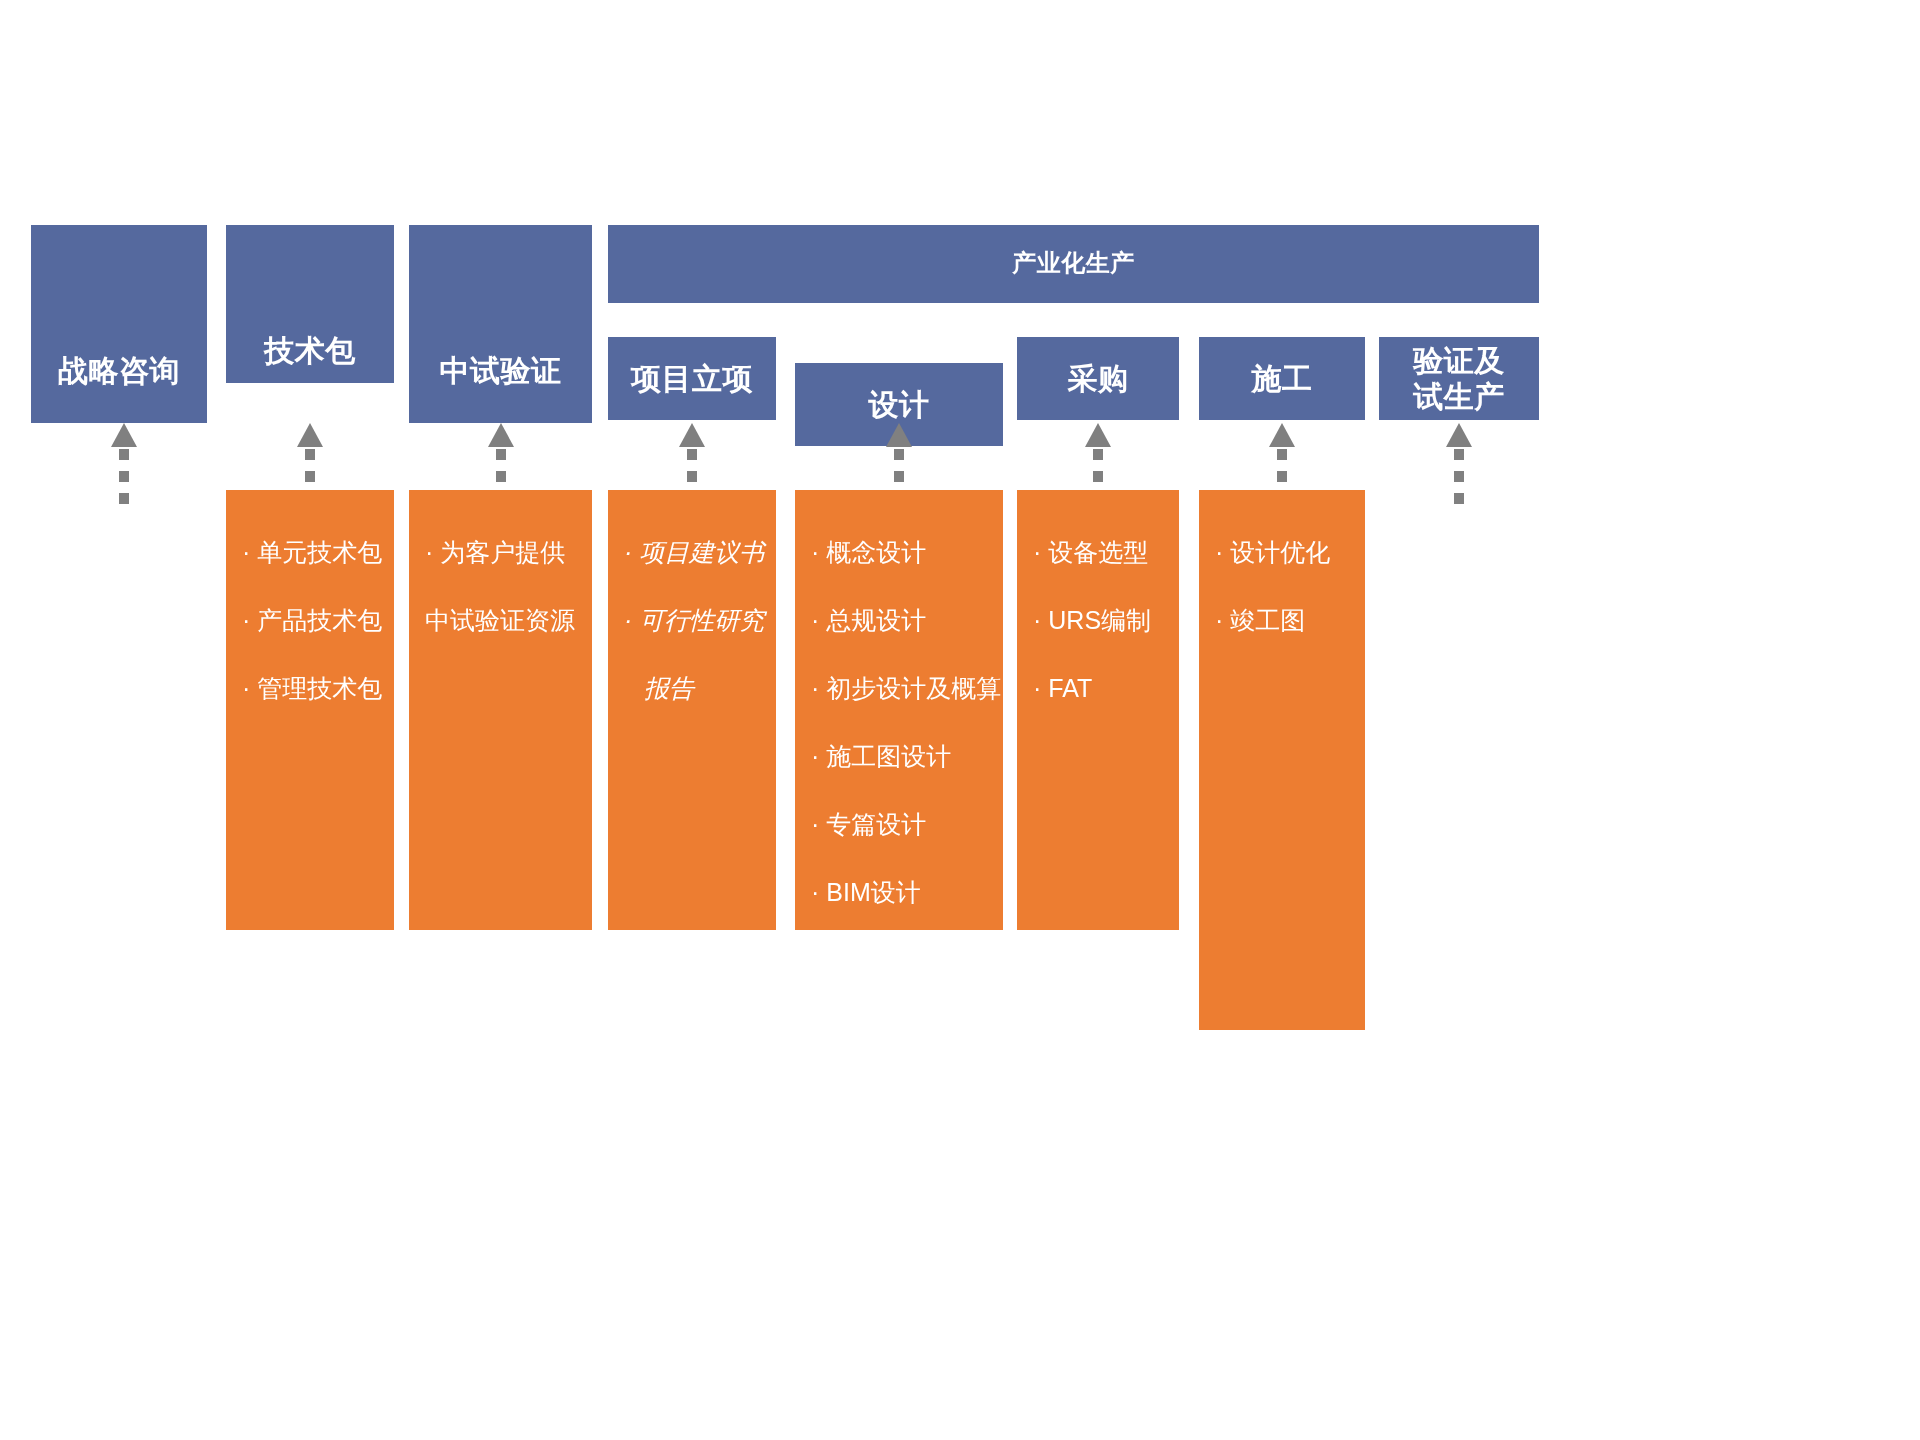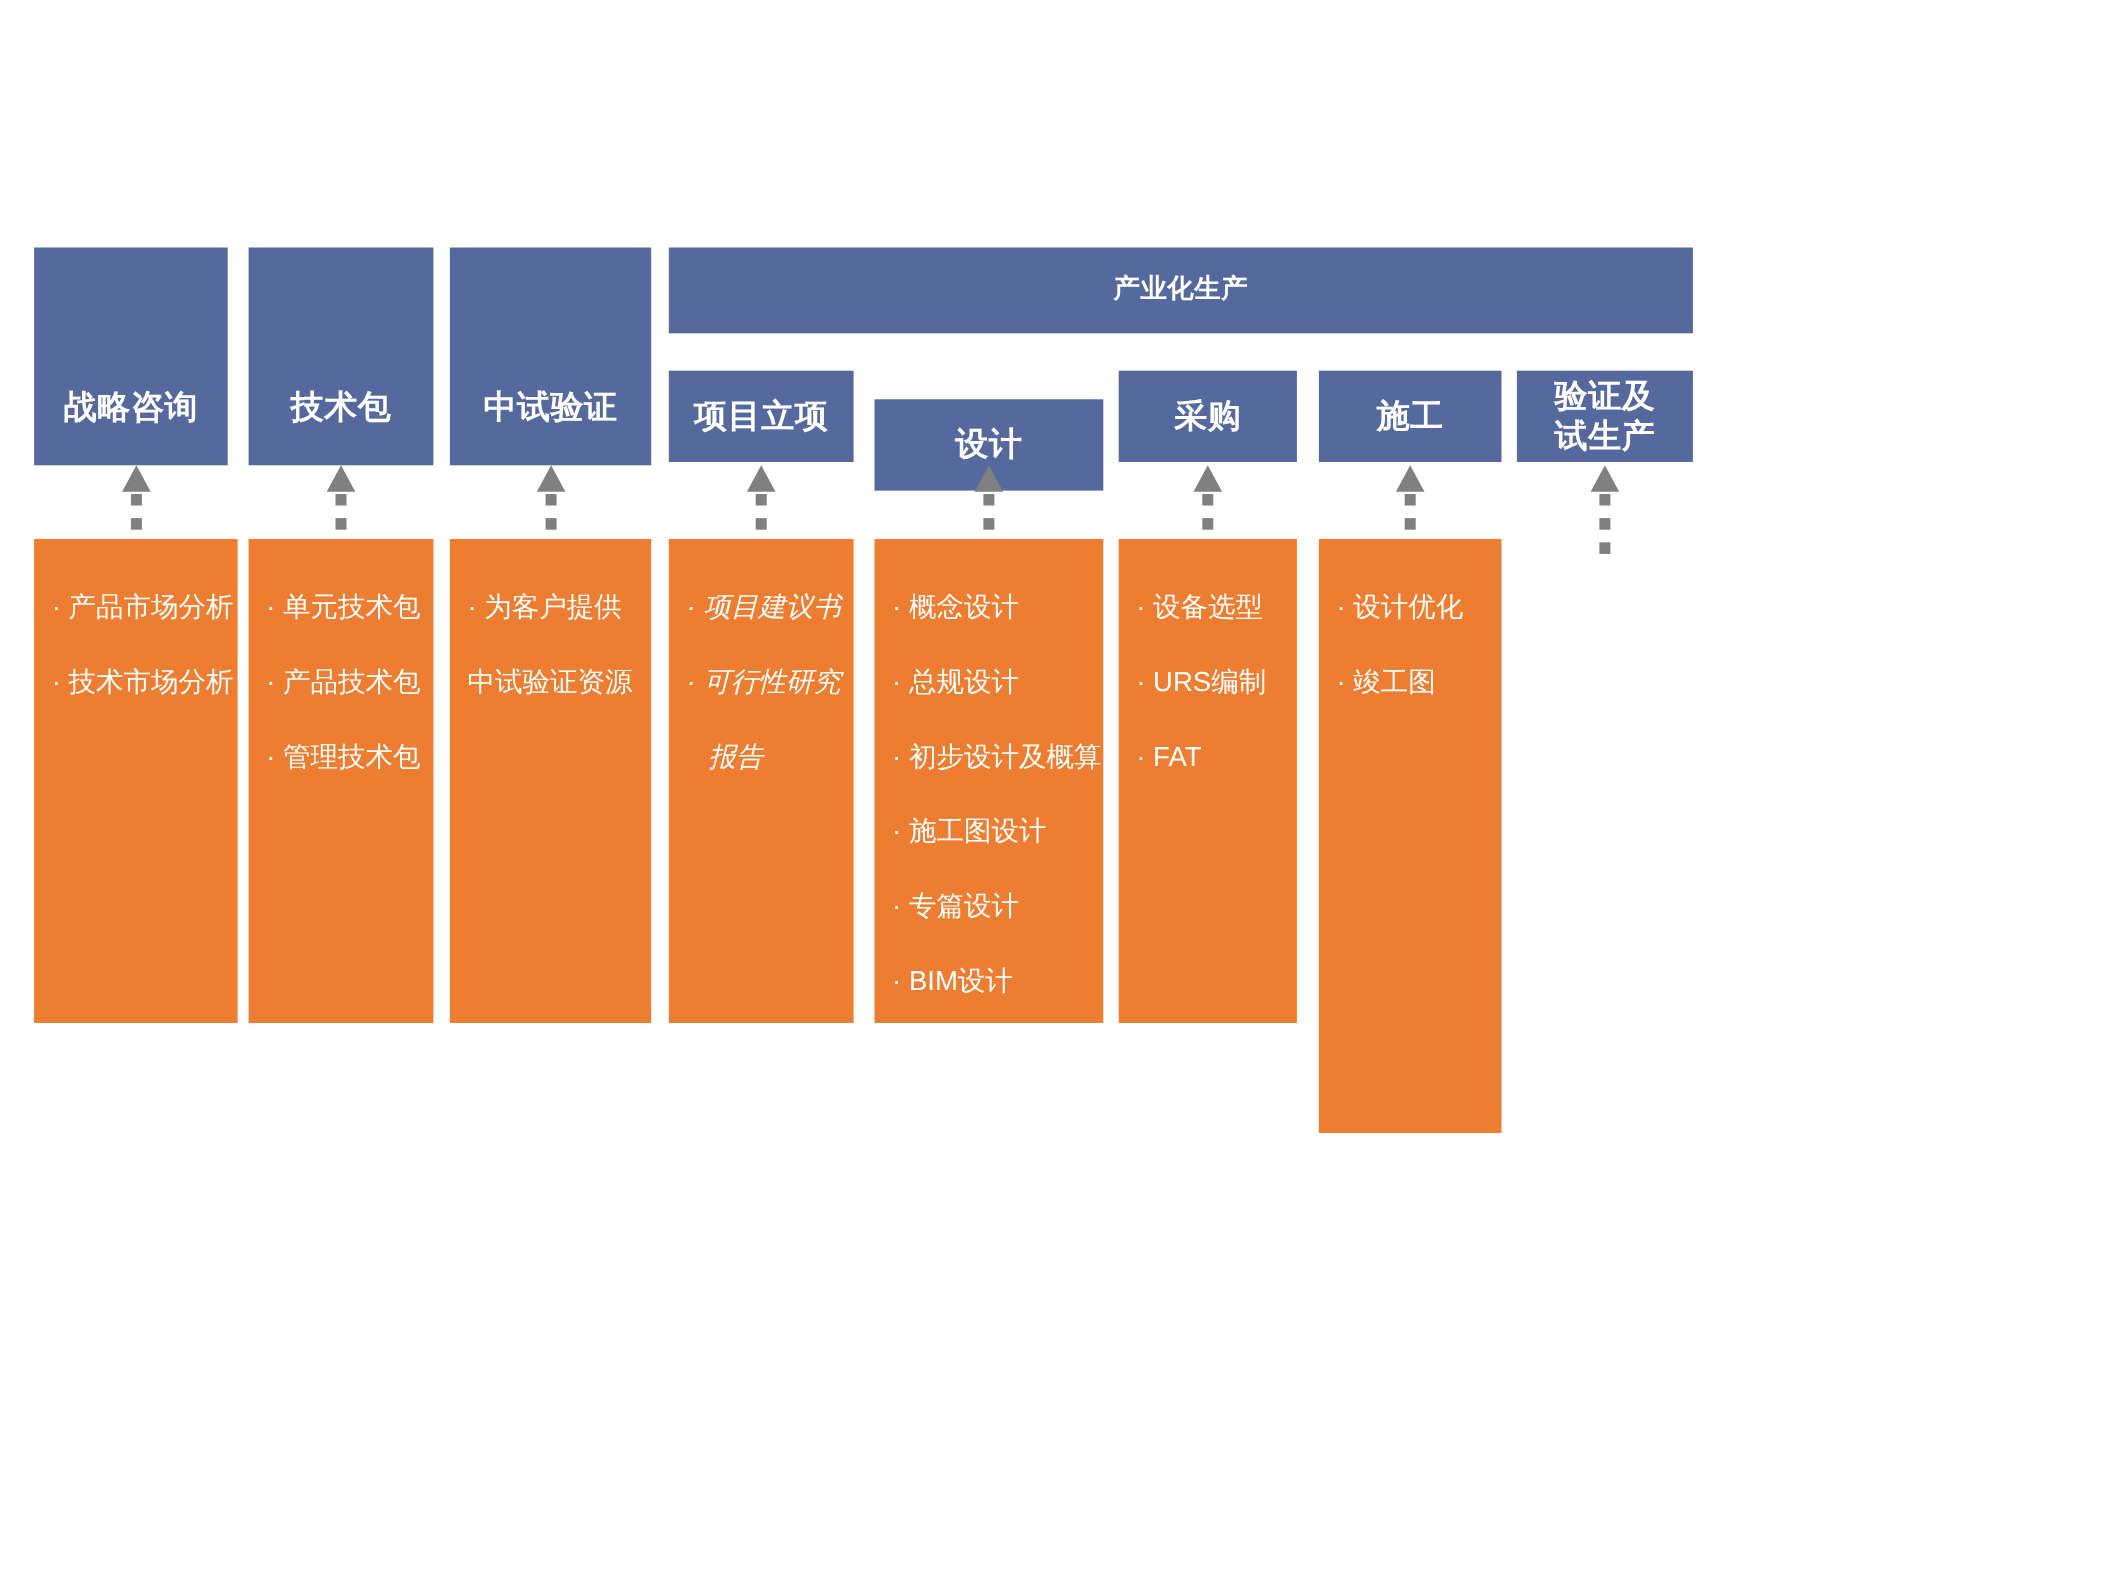--- a/index.html
+++ b/index.html
@@ -48,21 +48,21 @@
 </style>
 </head>
 <body>
 
 <div id="stage">
 
   <div class="blue-box tall" style="left:31px;top:225px;width:176px;height:198px;">
     <span>战略咨询</span>
   </div>
 
-  <div class="blue-box tall" style="left:226px;top:225px;width:168px;height:198px;">
+  <div class="blue-box tall" style="left:226px;top:225px;width:168px;height:158px;">
     <span>技术包</span>
   </div>
 
   <div class="blue-box tall" style="left:409px;top:225px;width:183px;height:198px;">
     <span>中试验证</span>
   </div>
 
   <div class="blue-box wide" style="left:608px;top:225px;width:931px;height:78px;">
     <span>产业化生产</span>
   </div>
@@ -116,26 +116,20 @@
   </div>
   <div class="arrow" style="left:1269px;top:423px;">
     <div class="head"></div>
     <div class="stem" style="height:64px;"></div>
   </div>
   <div class="arrow" style="left:1446px;top:423px;">
     <div class="head"></div>
     <div class="stem" style="height:64px;"></div>
   </div>
 
-  <div class="orange-box" style="left:31px;top:490px;width:185px;height:440px;">
-    <ul>
-      <li>· 产品市场分析</li>
-      <li>· 技术市场分析</li>
-    </ul>
-  </div>
 
   <div class="orange-box" style="left:226px;top:490px;width:168px;height:440px;">
     <ul>
       <li>· 单元技术包</li>
       <li>· 产品技术包</li>
       <li>· 管理技术包</li>
     </ul>
   </div>
 
   <div class="orange-box" style="left:409px;top:490px;width:183px;height:440px;">

